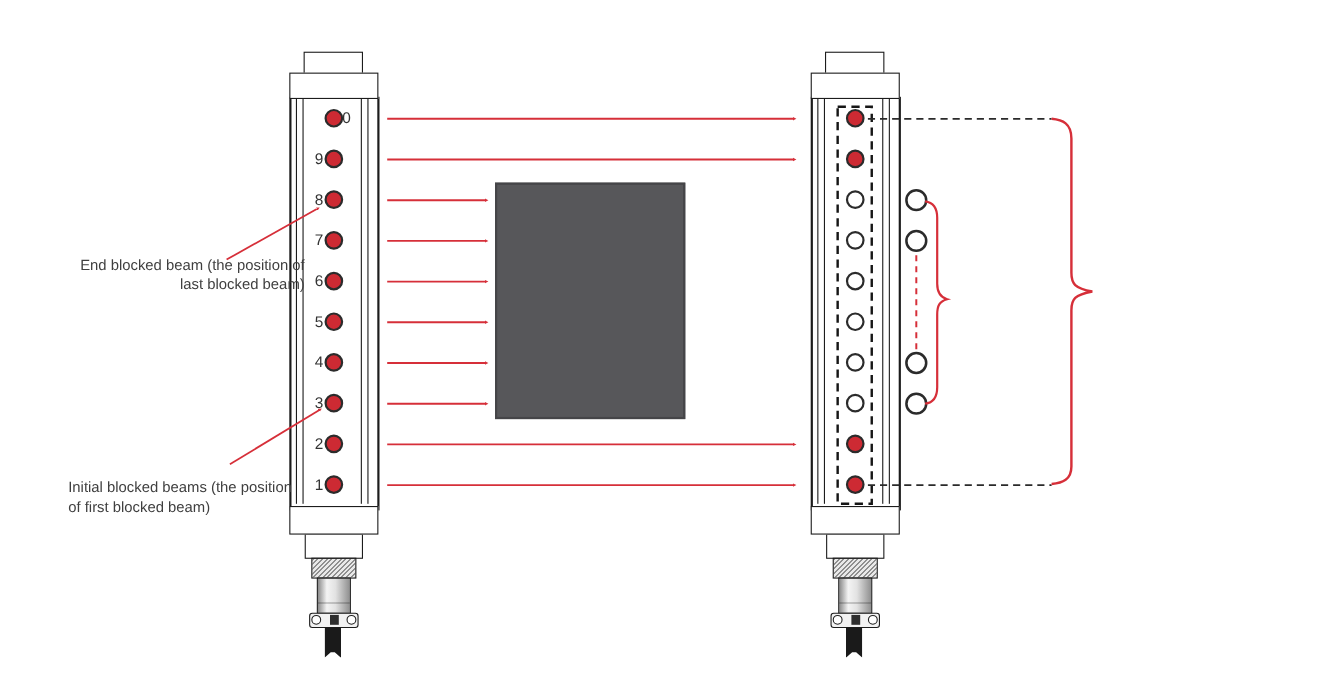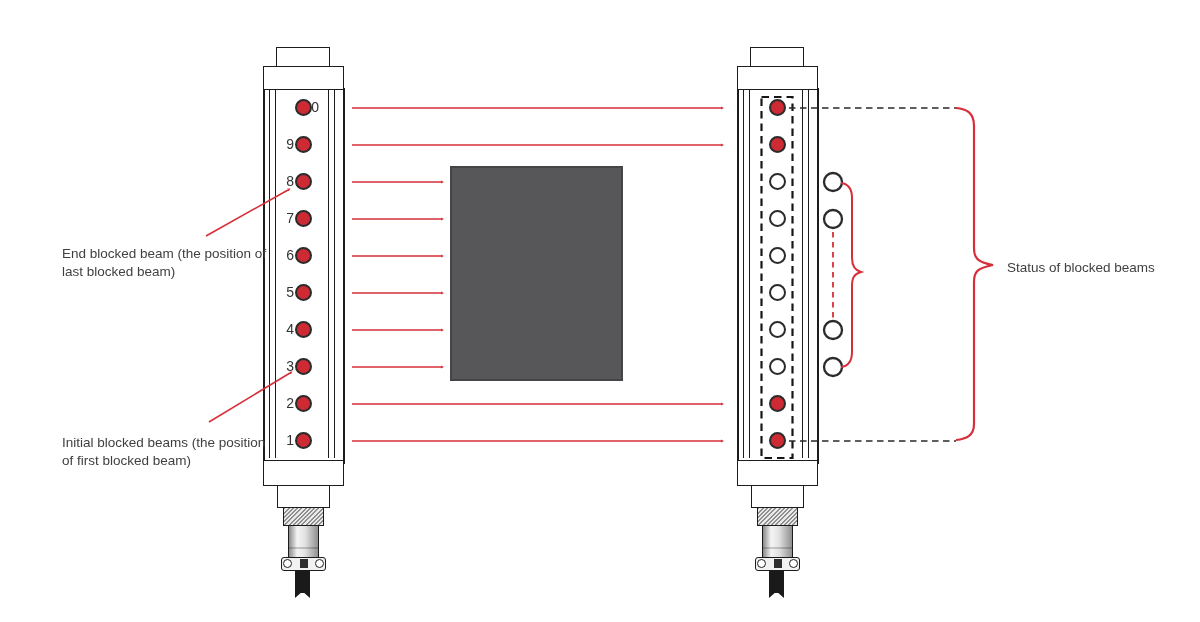--- a/index.html
+++ b/index.html
@@ -143,23 +143,22 @@
         <circle cx="833" cy="367" r="9" fill="#fff" stroke="#2b2b2b" stroke-width="2.3"></circle>
       </g>
 
     <path d="M841 183 C849 184 852 189 852 198 L852 258 C852 265 854 270 861 272
              C854 274 852 278 852 286 L852 352 C852 361 849 366 841 367" fill="none" stroke="#d62f39" stroke-width="2"></path>
 
     <path d="M956 108 C966 109 974 112 974 126 L974 248 C974 258 977 262 993 265
              C977 268 974 272 974 282 L974 424 C974 436 966 439 956 440" fill="none" stroke="#d62f39" stroke-width="2.2"></path>
   </svg>
 
-  <div class="abs note z5" style="left:62px;top:245px;width:215px;">End blocked beam (the position of last blocked beam)</div>
+  <div class="abs note z5" style="left:62px;top:232px;width:215px;text-align:right;">End blocked beam (the position of last blocked beam)</div>
   <div class="abs note z5" style="left:62px;top:423px;width:215px;margin-top:11px;">Initial blocked beams (the position of first blocked beam)</div>
-  <div class="abs note z5" style="left:1007px;top:259px;width:190px;">Status of blocked beams</div>
 <div class="abs rail z2" style="left: 269px; top: 90px; height: 368px;"></div>
     <div class="abs rail z2" style="left: 274.5px; top: 90px; height: 368px;"></div>
     <div class="abs rail z2" style="left: 328px; top: 90px; height: 368px;"></div>
     <div class="abs rail z2" style="left: 333.5px; top: 90px; height: 368px;"></div>
     <div class="abs rail z2" style="left: 743px; top: 90px; height: 368px;"></div>
     <div class="abs rail z2" style="left: 748.5px; top: 90px; height: 368px;"></div>
     <div class="abs rail z2" style="left: 802px; top: 90px; height: 368px;"></div>
     <div class="abs rail z2" style="left: 807.5px; top: 90px; height: 368px;"></div>
   </div>
 

